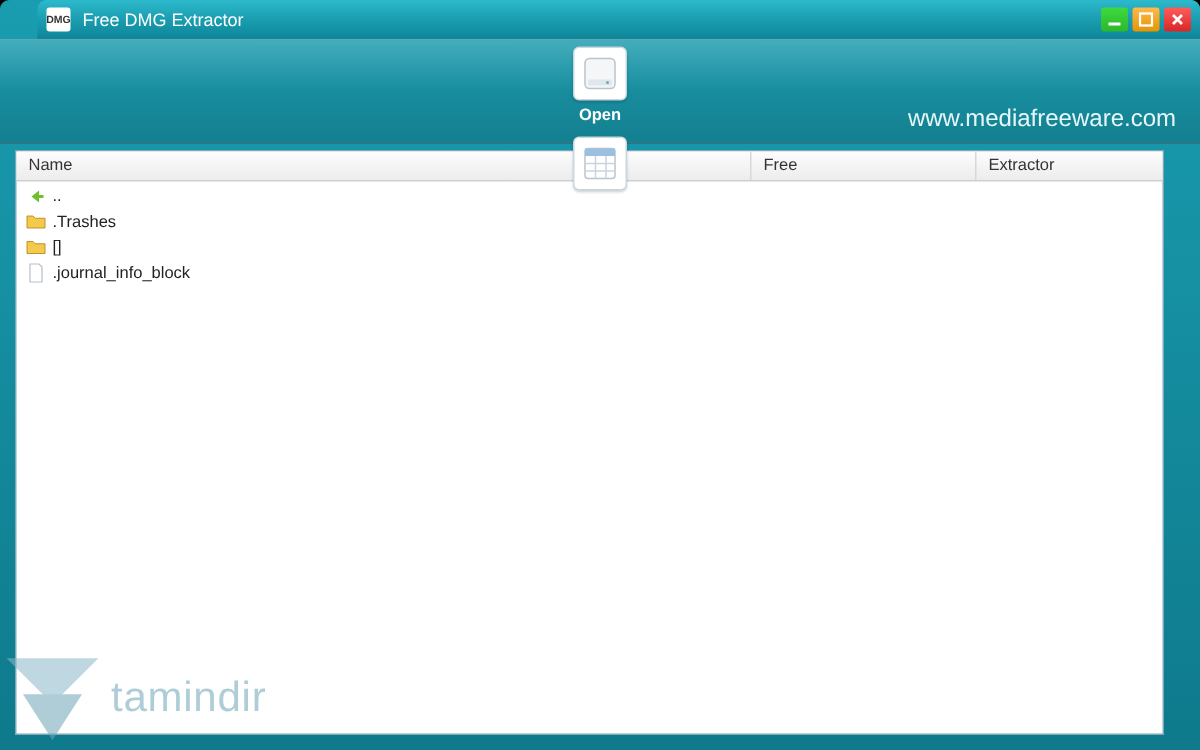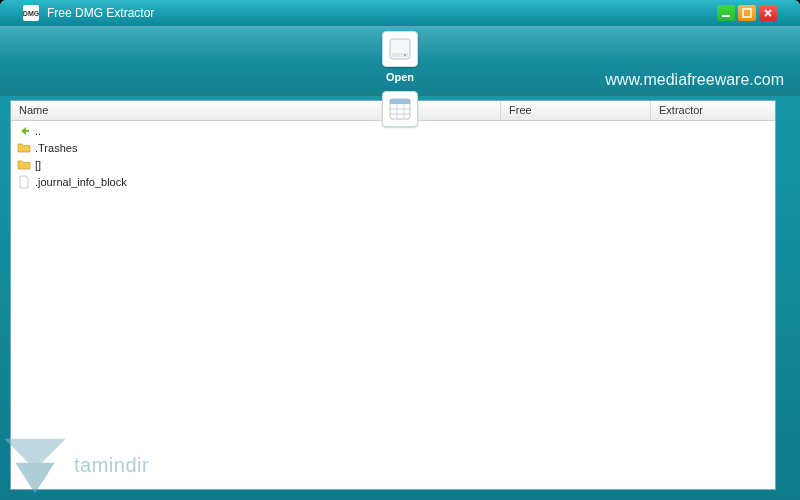--- a/index.html
+++ b/index.html
@@ -5,23 +5,24 @@
 * { margin: 0; padding: 0; box-sizing: border-box; font-family: Tahoma, Verdana, sans-serif; font-size: 11px; }
 body { background: #000; width: 800px; height: 500px; overflow: hidden; position: relative; }
 .window {
   width: 800px; height: 500px;
   background: linear-gradient(to bottom, #1a9db0 0%, #0e7a8c 100%);
   border-radius: 6px 6px 0 0;
   display: flex; flex-direction: column;
   position: relative;
 }
 .titlebar {
-  height: 26px; display: flex; align-items: center; padding: 0 23px;
+  height: 26px; display: flex; align-items: center; padding: 0 6px;
   background: linear-gradient(to bottom, #2db9cc 0%, #1a9db0 50%, #0e8599 100%);
   border-radius: 6px 6px 0 0;
+  margin-left: 25px;
 }
 .titlebar .app-icon {
   width: 16px; height: 16px; background: #fff; color: #333; font-size: 7px;
   font-weight: bold; display: flex; align-items: center; justify-content: center;
   border-radius: 2px; margin-right: 8px;
 }
 .titlebar .title { color: #fff; font-size: 12px; flex: 1; }
 .window-controls { display: flex; gap: 3px; }
 .wc-btn { width: 18px; height: 16px; border-radius: 2px; display: flex; align-items: center; justify-content: center; cursor: pointer; }
 .wc-min { background: linear-gradient(#3fd93f,#2ab82a); }
@@ -64,21 +65,21 @@
 .lv-col.modified { flex: 1; border-right: none; }
 .lv-body { flex: 1; overflow: auto; padding: 1px 0; }
 .lv-row { display: flex; align-items: center; height: 17px; padding: 0 6px; gap: 4px; cursor: default; }
 .ico { width: 14px; height: 14px; flex-shrink: 0; display: flex; align-items: center; justify-content: center; }
 .lv-row .txt { color: #222; }
 .watermark {
   position: absolute; left: 0; bottom: 0; display: flex; align-items: center;
   opacity: 0.55; pointer-events: none; gap: 4px; z-index: 10;
 }
 .watermark svg { width: 70px; height: 70px; }
-.watermark .wm-text { font-size: 20px; color: #6fa5b8; font-weight: 500; letter-spacing: 0.5px; }
+.watermark .wm-text { font-size: 28px; color: #6fa5b8; font-weight: 500; letter-spacing: 0.5px; }
 </style>
 </head>
 <body>
 
 <div class="window">
 
   <div class="titlebar">
     <div class="app-icon">DMG</div>
     <div class="title">Free DMG Extractor</div>
     <div class="window-controls">

